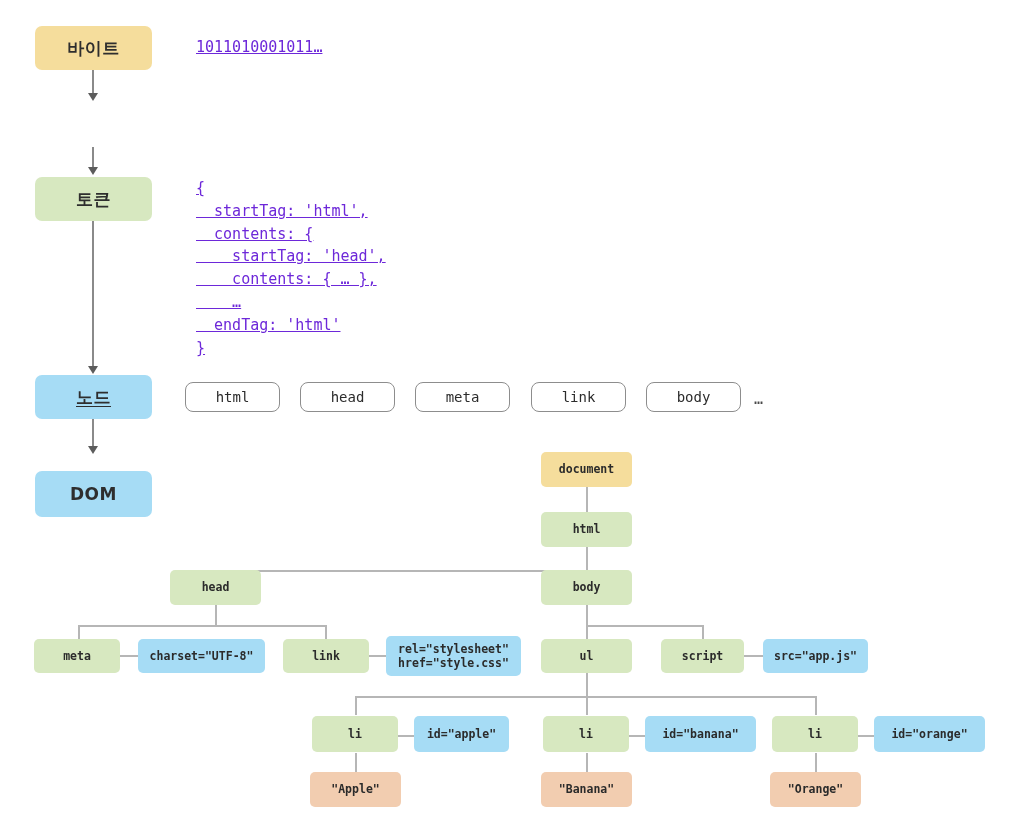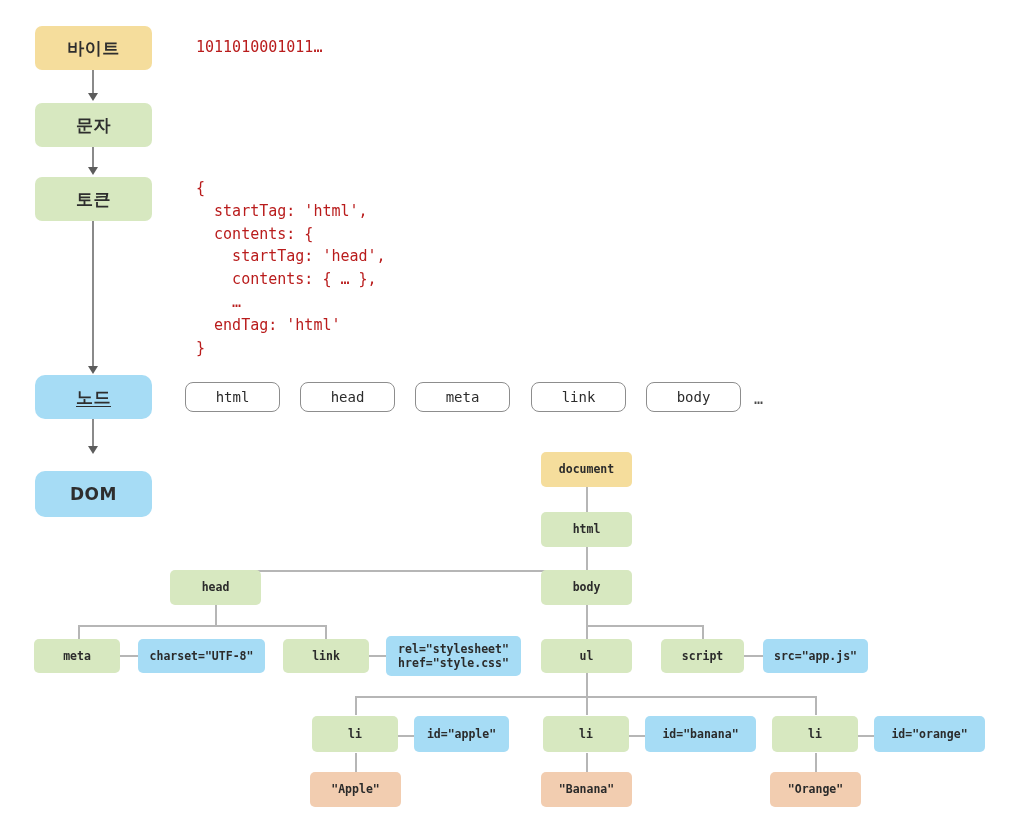--- a/index.html
+++ b/index.html
@@ -30,30 +30,31 @@
     align-items: center;
     justify-content: center;
     font-weight: bold;
     font-size: 17px;
     letter-spacing: 0.5px;
     color: #2e2e2e;
     box-sizing: border-box;
   }
   .stage-yellow { background: #f5dd9c; }
   .stage-green  { background: #d7e8c0; }
-  .stage-blue   { background: #a6dcf5; border-radius: 10px; }
+  .stage-blue   { background: #a6dcf5; }
 
   
   .mono {
     position: absolute;
     font-family: "DejaVu Sans Mono", "Liberation Mono", monospace;
     font-size: 15px;
-    color: #b91c1c;
+    color: #6d28d9;
     white-space: pre;
     line-height: 1.52;
+    text-decoration: underline;
   }
   .mono-lg { font-size: 15.5px; }
 
   
   .node-chip {
     position: absolute;
     height: 30px;
     border: 1.6px solid #8d8d8d;
     border-radius: 8px;
     background: #ffffff;
@@ -114,23 +115,20 @@
 </style>
 </head>
 <body>
 
 <div id="stage">
 
   <div class="stage-box stage-yellow" style="left:35px; top:26px; width:117px; height:44px;">
     <span>바이트</span>
   </div>
 
-  <div class="stage-box stage-green" style="left:35px; top:103px; width:117px; height:44px;">
-    <span>문자</span>
-  </div>
 
   <div class="stage-box stage-green" style="left:35px; top:177px; width:117px; height:44px;font-family:Liberation Mono, monospace;">
     <span>토큰</span>
   </div>
 
   <div class="stage-box stage-blue" style="left:35px; top:375px; width:117px; height:44px;">
     <span style="text-decoration:underline; text-underline-offset:3px;">노드</span>
   </div>
 
   <div class="stage-box stage-blue" style="left:35px; top:455px; width:117px; height:46px;margin-top:16px;">

